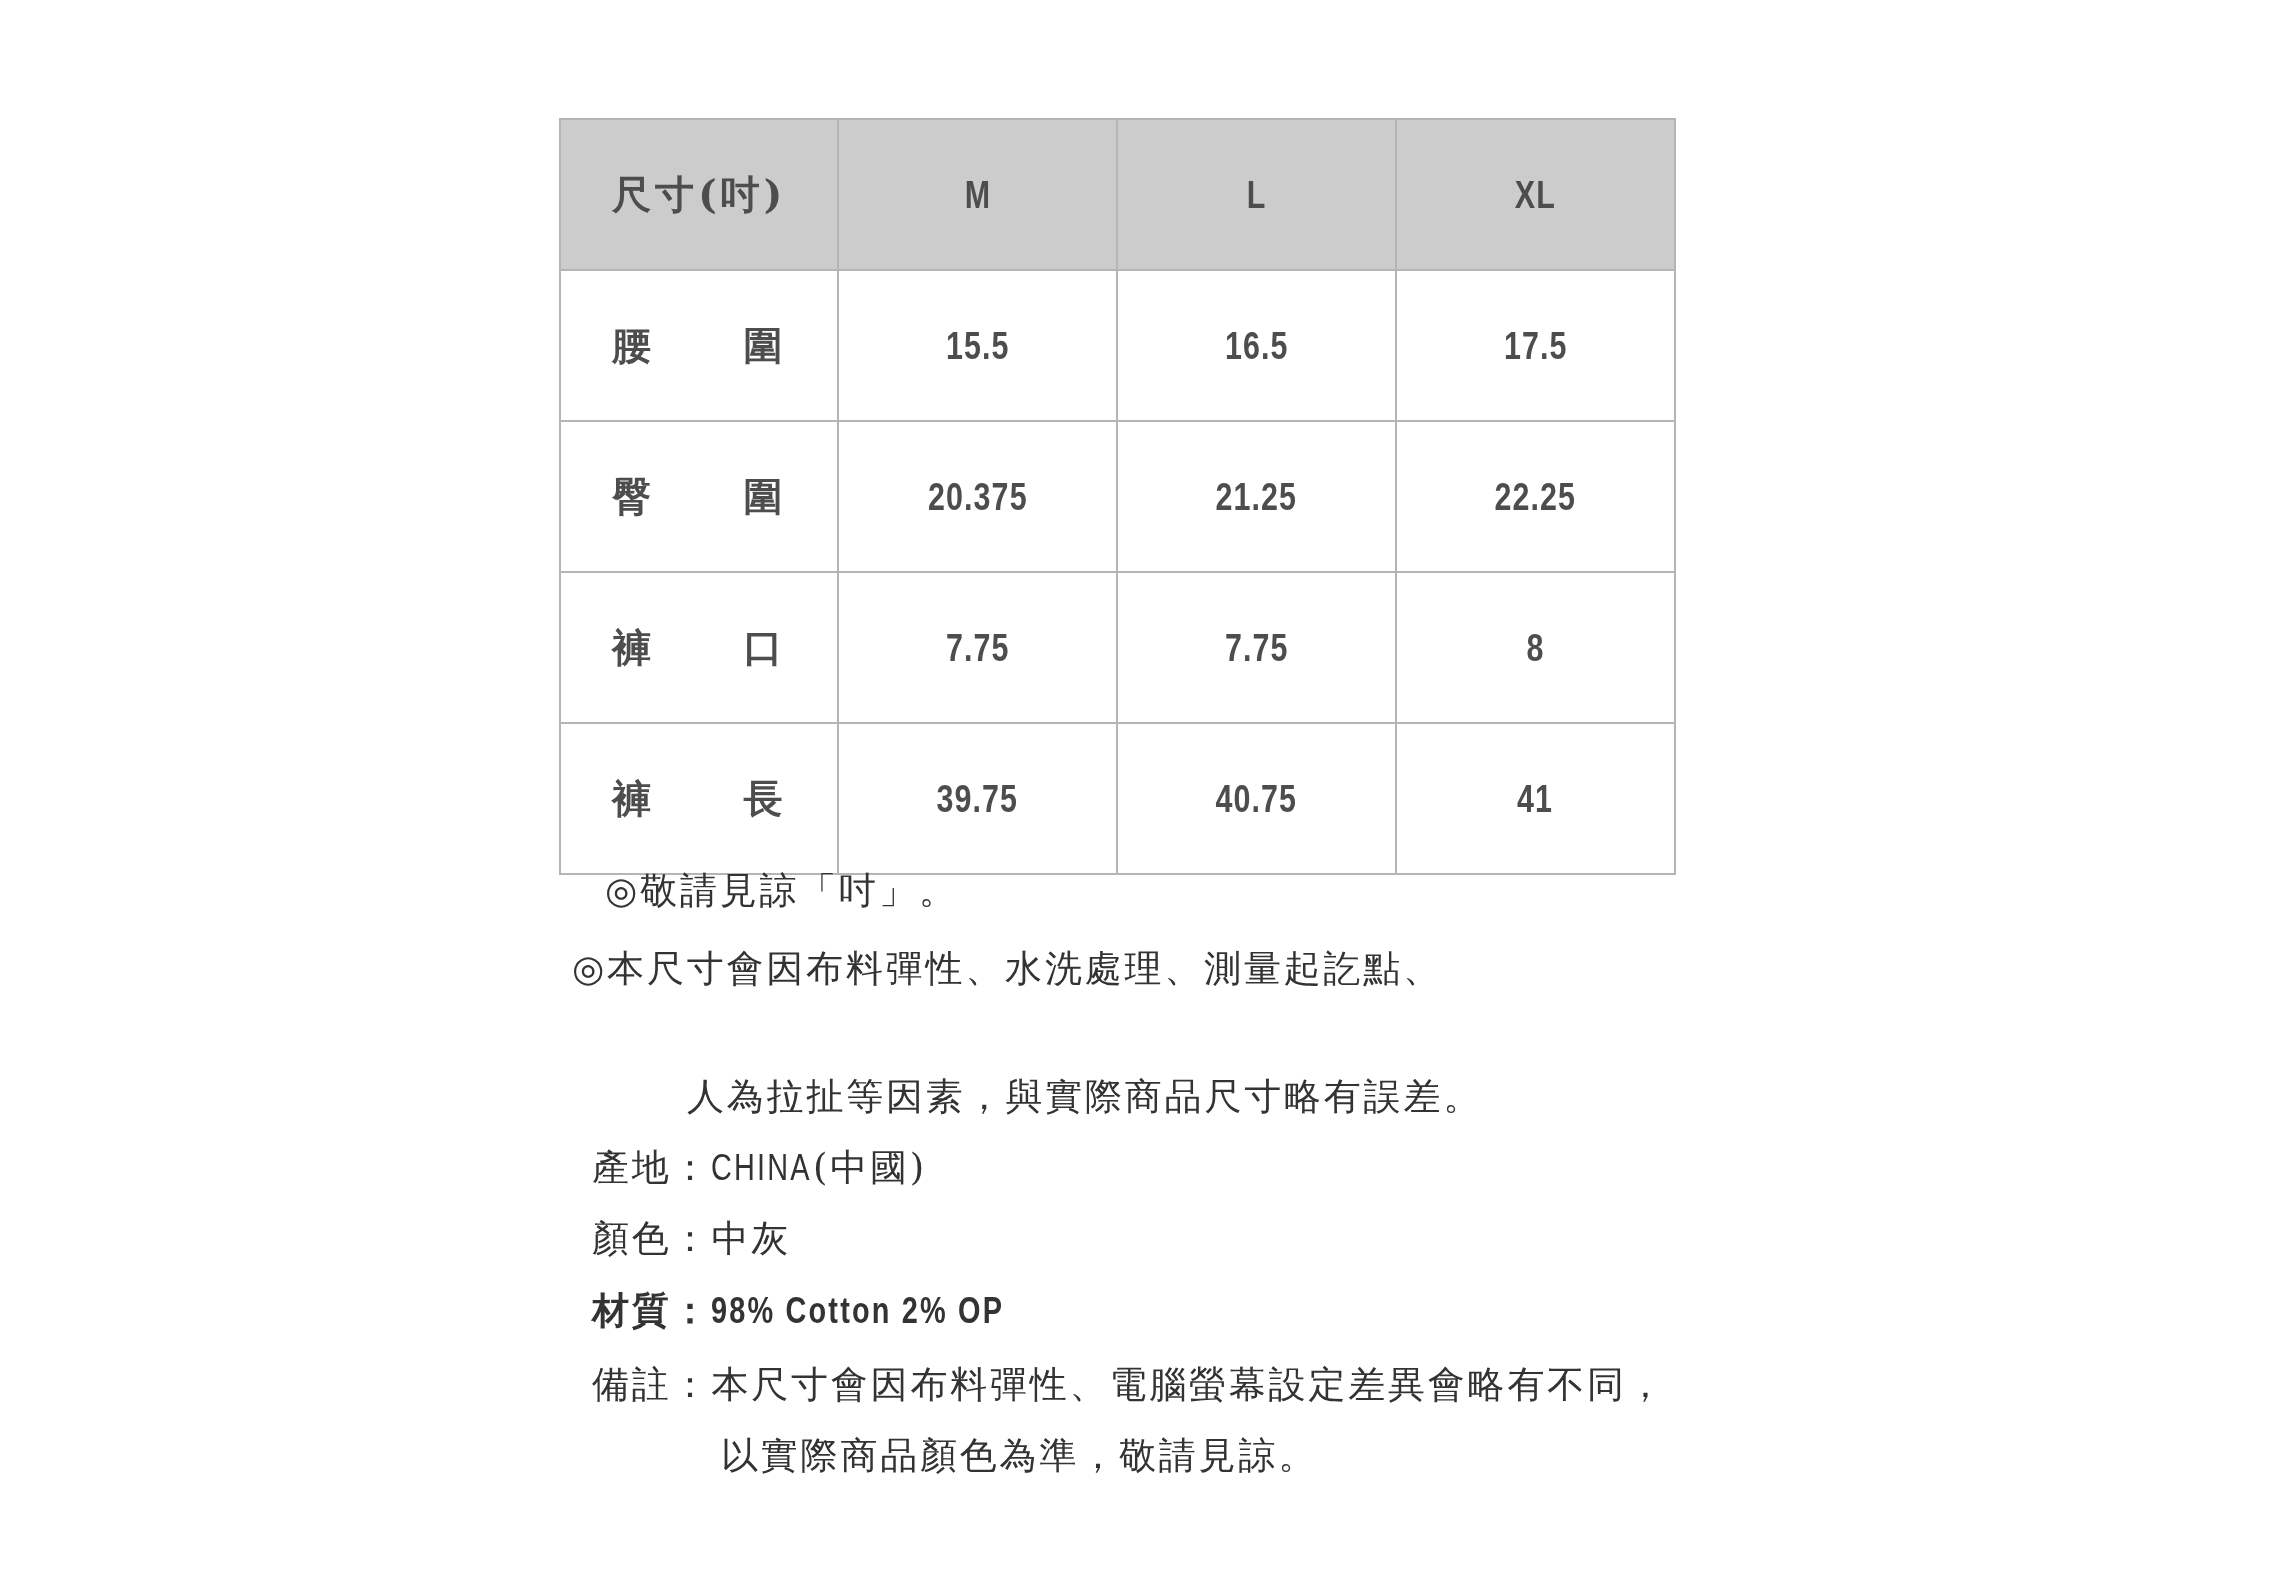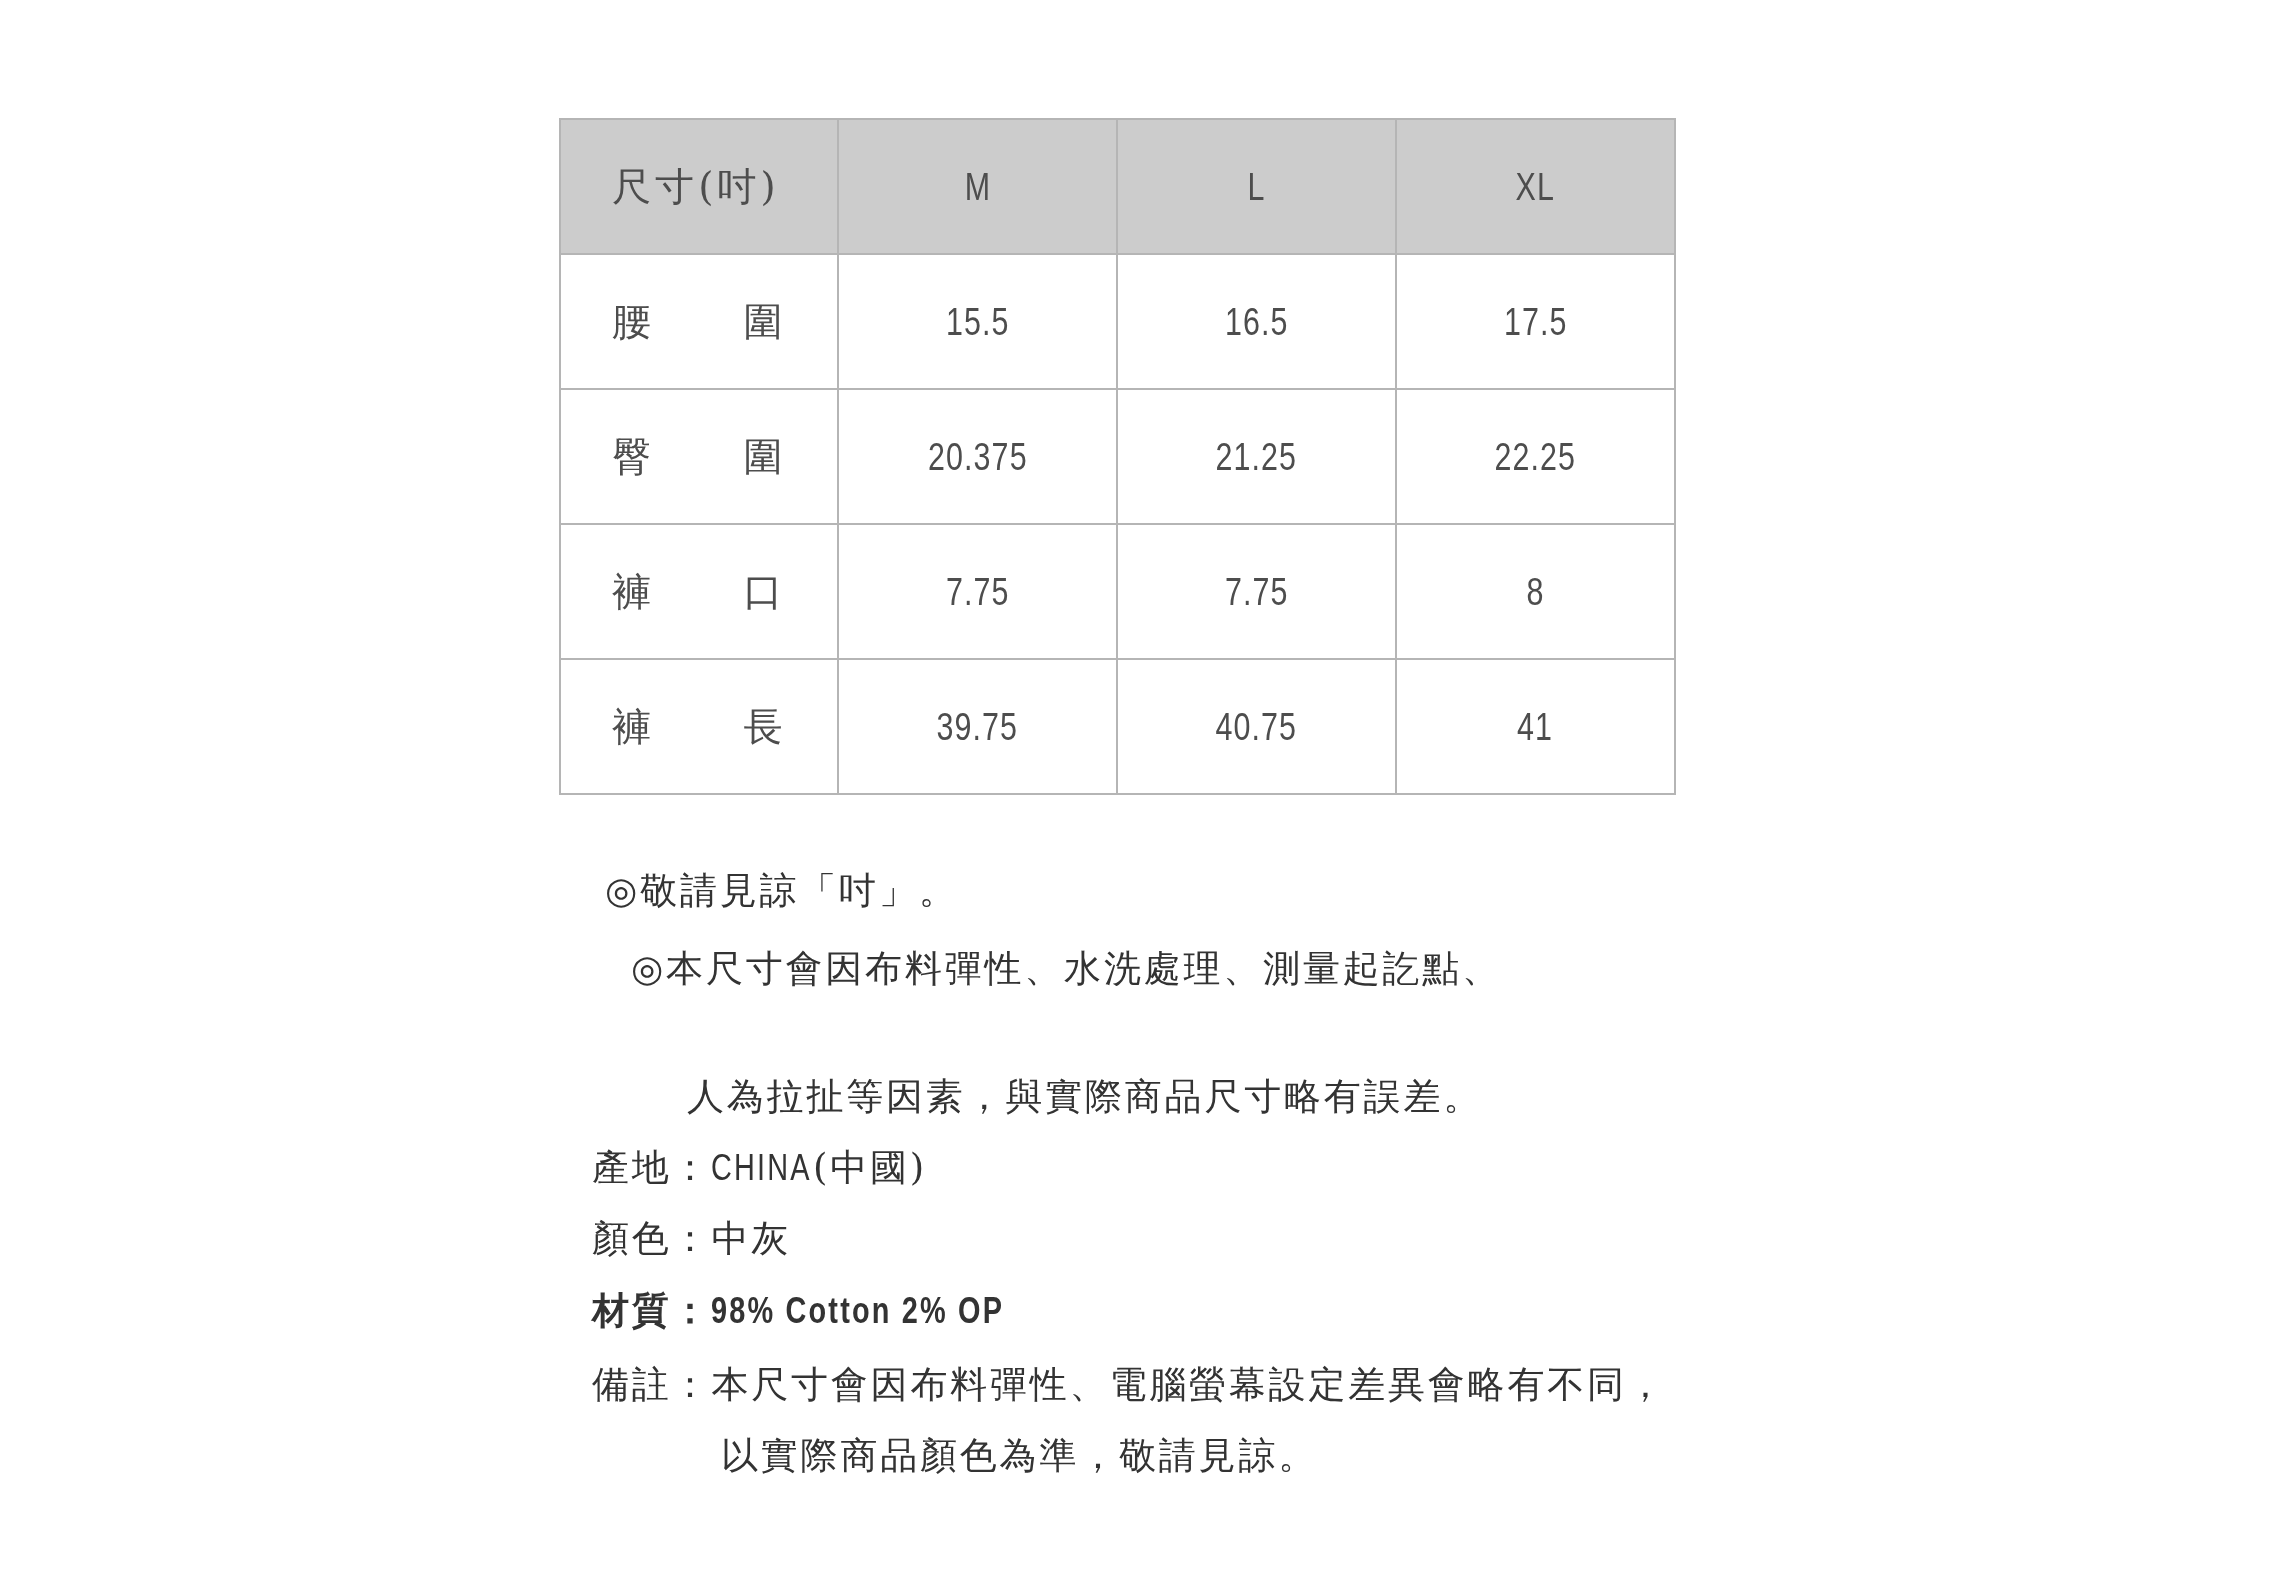--- a/index.html
+++ b/index.html
@@ -11,24 +11,24 @@
     .size-table {
       position: absolute; left: 559px; top: 118px;
       border-collapse: collapse;
       table-layout: fixed;
     }
     .size-table td, .size-table th {
       border: 2.8px solid #b5b5b5;
       height: 117px;
       text-align: center;
       vertical-align: middle;
-      font-weight: normal;
+      font-weight: bold;
       font-size: 39px;
       color: #4d4d4d;
-      padding: 8px;
+      padding: 16px;
       font-family: "Liberation Sans Narrow", "Liberation Sans", sans-serif;
       letter-spacing: 1.4px;
     }
     .size-table thead th { background: #cccccc; }
     .col-label { width: 278px; }
     .col-size { width: 279px; }
     .size-table td.row-label, .size-table th.row-label {
       text-align: left;
       padding-left: 51px;
       font-family: "DejaVu Serif", "Liberation Serif", serif;
@@ -110,21 +110,21 @@
         </td>
       <td><span class="num">39.75</span></td>
       <td><span class="num">40.75</span></td>
       <td><span class="num">41</span></td>
     </tr>
   </tbody>
 </table>
 
 <div class="notes">
   <div class="line" style="left:605px; top:866px;">◎敬請見諒「吋」。</div>
-  <div class="line" style="left:631px; top:944px;">◎本尺寸會因布料彈性、水洗處理、測量起訖點、</div>
+  <div class="line" style="left:572px; top:944px;">◎本尺寸會因布料彈性、水洗處理、測量起訖點、</div>
   <div class="line" style="left:687px; top:1072px;">人為拉扯等因素，與實際商品尺寸略有誤差。</div>
 
   <div class="line" style="left:592px; top:1143px;">
     <span>產地：</span><span class="latin">CHINA</span><span>(中國)</span>
   </div>
   <div class="line" style="left:592px; top:1214px;">
     <span>顏色：</span><span>中灰</span>
   </div>
   <div class="line" style="left:592px; top:1286px;font-weight:bold;">
     <span>材質：</span><span class="latin" style="margin-right:0">98% Cotton 2% OP</span>

